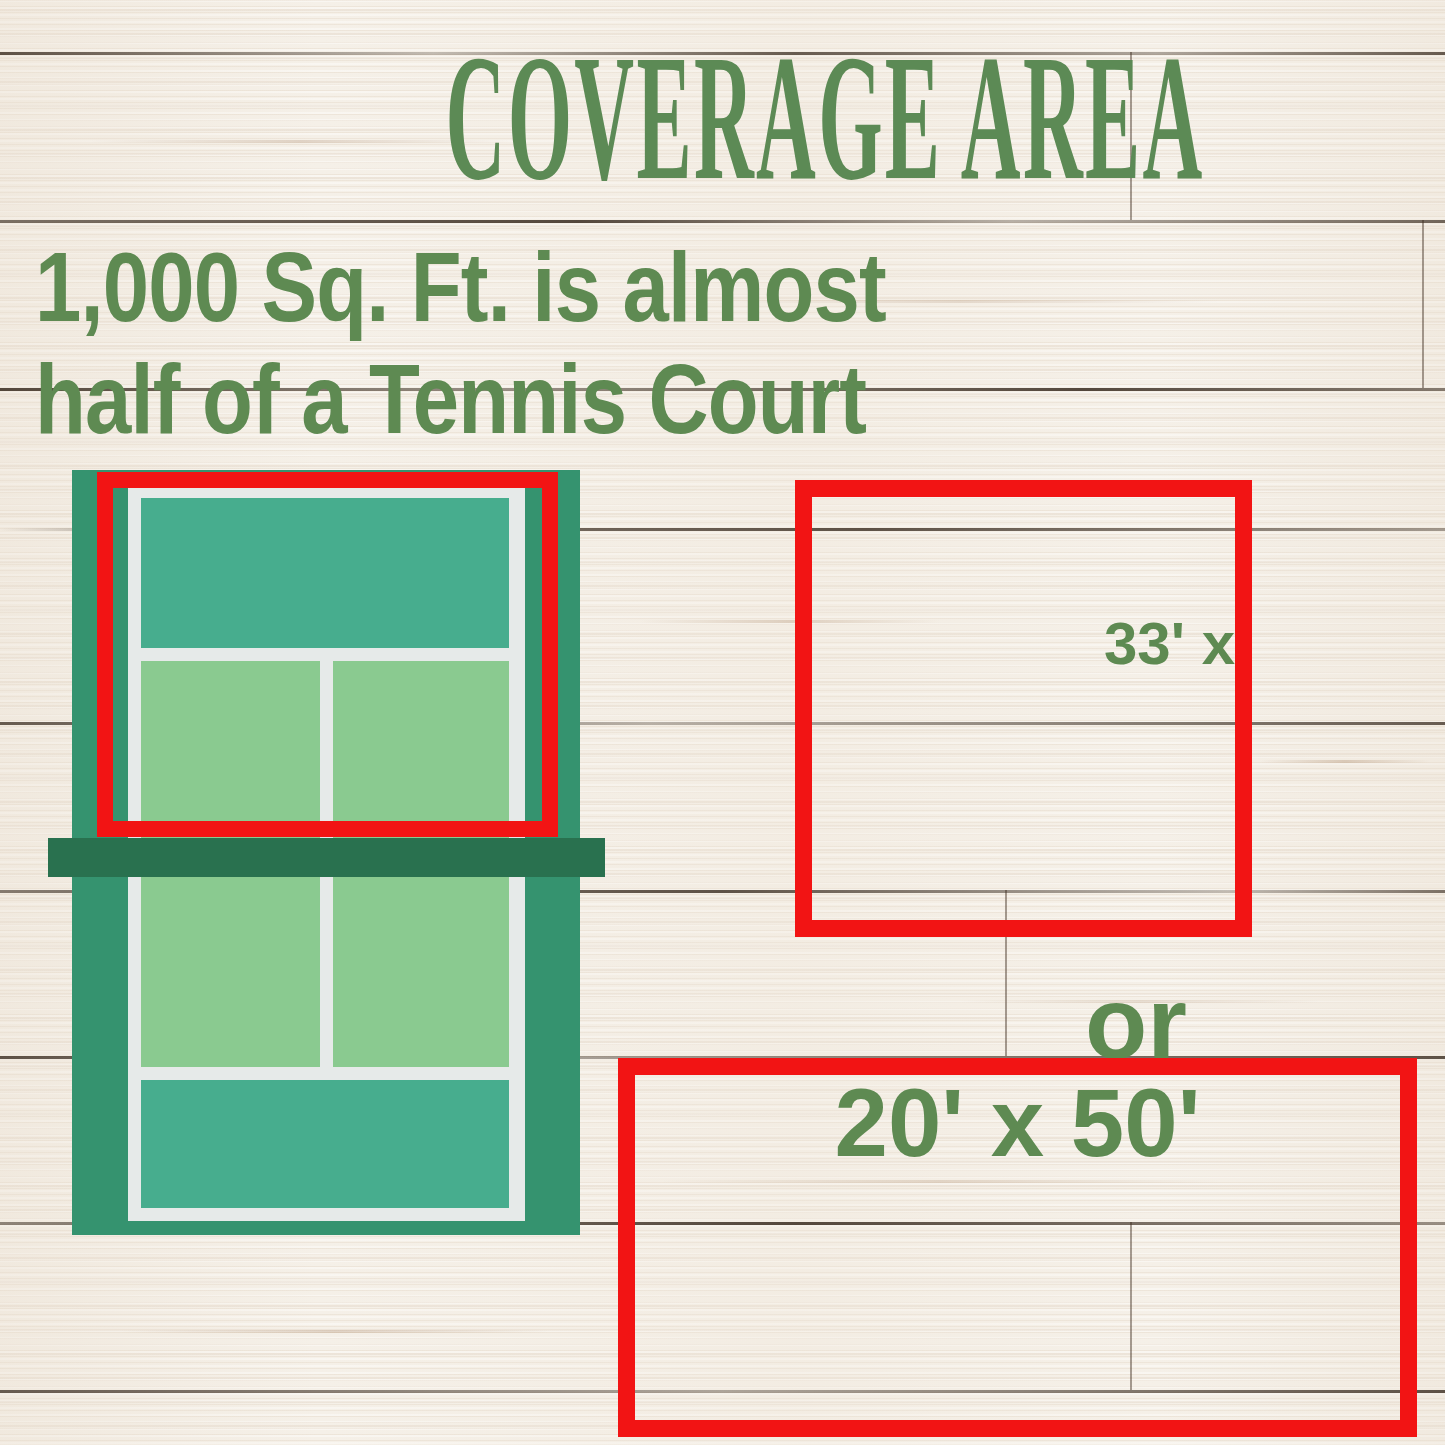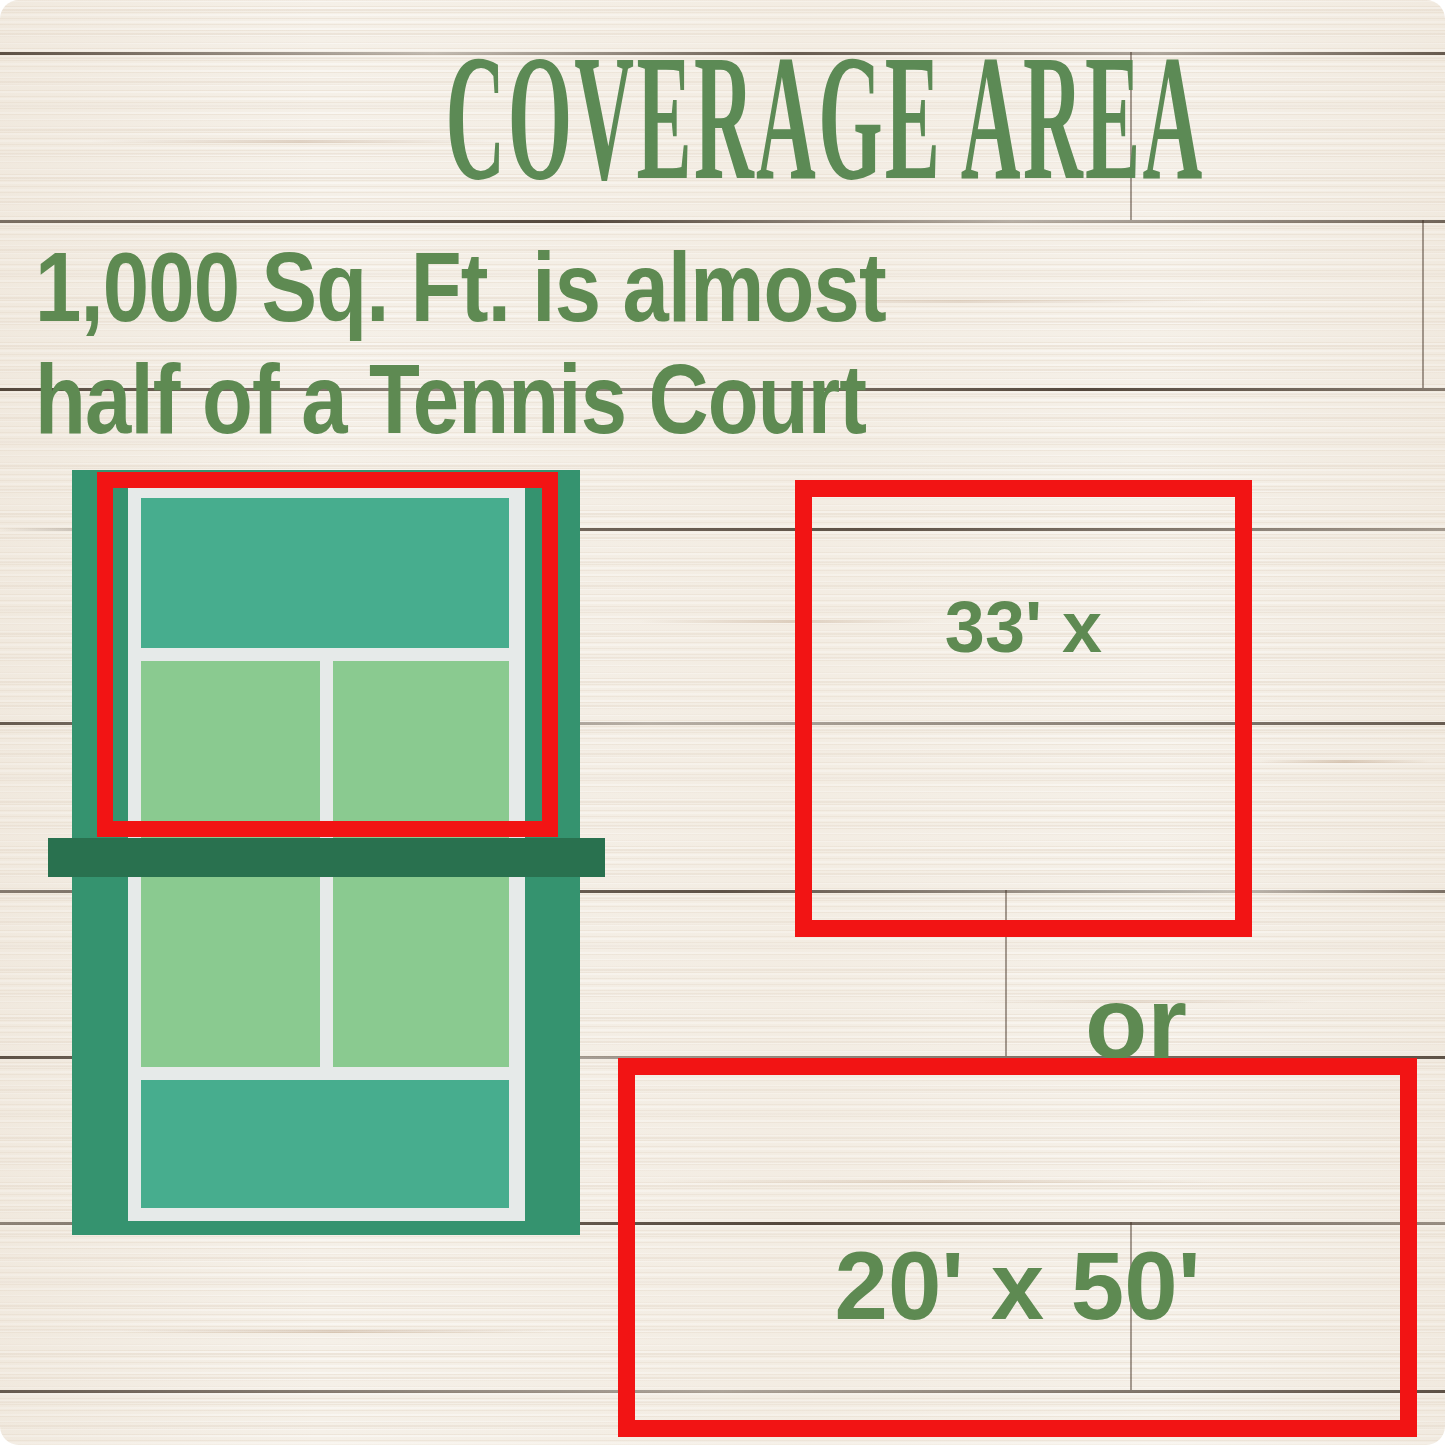--- a/index.html
+++ b/index.html
@@ -6,21 +6,20 @@
   body{width:1445px;height:1445px;overflow:hidden;font-family:"Liberation Sans",sans-serif;}
 
   .canvas{
     position:relative;width:1445px;height:1445px;overflow:hidden;
     background-color:var(--wood-base,#f5f0e8);
     background-image:
       linear-gradient(90deg, rgba(232,220,204,0.35) 0%, rgba(255,255,255,0) 22%, rgba(238,228,214,0.30) 55%, rgba(255,255,255,0) 80%, rgba(231,219,203,0.30) 100%),
       repeating-linear-gradient(180deg, rgba(185,150,115,0.12) 0px, rgba(185,150,115,0.12) 1px, rgba(0,0,0,0) 1px, rgba(0,0,0,0) 6px),
       repeating-linear-gradient(180deg, rgba(0,0,0,0) 0px, rgba(0,0,0,0) 9px, rgba(163,124,88,0.10) 9px, rgba(163,124,88,0.10) 11px, rgba(0,0,0,0) 11px, rgba(0,0,0,0) 24px),
       repeating-linear-gradient(180deg, rgba(255,255,255,0.40) 0px, rgba(255,255,255,0.40) 2px, rgba(0,0,0,0) 2px, rgba(0,0,0,0) 7px);
-    border-radius: 19px;
   }
 
   
   .seam{position:absolute;left:0;width:1445px;height:3px;}
   .seam.s1{top:52px;  background:linear-gradient(90deg, rgba(44,30,18,.75) 0%, rgba(44,30,18,.25) 30%, rgba(44,30,18,.7) 55%, rgba(44,30,18,.35) 80%, rgba(44,30,18,.7) 100%);}
   .seam.s2{top:220px; background:linear-gradient(90deg, rgba(44,30,18,.6) 0%, rgba(44,30,18,.8) 40%, rgba(44,30,18,.3) 70%, rgba(44,30,18,.65) 100%);}
   .seam.s3{top:388px; background:linear-gradient(90deg, rgba(44,30,18,.8) 0%, rgba(44,30,18,.45) 35%, rgba(44,30,18,.8) 75%, rgba(44,30,18,.55) 100%);}
   .seam.s4{top:528px; background:linear-gradient(90deg, rgba(44,30,18,.0) 0%, rgba(44,30,18,.55) 15%, rgba(44,30,18,.75) 60%, rgba(44,30,18,.4) 100%);}
   .seam.s5{top:722px; background:linear-gradient(90deg, rgba(44,30,18,.7) 0%, rgba(44,30,18,.3) 45%, rgba(44,30,18,.7) 100%);}
   .seam.s6{top:890px; background:linear-gradient(90deg, rgba(44,30,18,.55) 0%, rgba(44,30,18,.75) 50%, rgba(44,30,18,.25) 85%, rgba(44,30,18,.6) 100%);}
@@ -64,23 +63,23 @@
   .court .svc-br{left:261px;top:407px;width:176px;height:190px;}
   .court .teal-bot{left:69px;top:610px;width:368px;height:128px;}
   .court .net{position:absolute;left:-24px;top:368px;width:557px;height:39px;background:var(--court-net,#29714f);z-index:3;}
   .court .highlight{position:absolute;left:25px;top:2px;width:461px;height:365px;box-sizing:border-box;
     border:16px solid var(--red,#f21414);z-index:4;}
 
   
   .redbox{position:absolute;box-sizing:border-box;border:17px solid var(--red,#f21414);
     display:flex;flex-direction:column;align-items:center;
     color:var(--text-green,#5e8a52);font-weight:700;}
-  .box33{left:795px;top:480px;width:457px;height:457px;padding-top:84px;
-    font-size:72px;line-height:1.3;letter-spacing:0px;}
-  .box20{left:618px;top:1058px;width:799px;height:379px;padding-top:163px;
+  .box33{left:795px;top:480px;width:457px;height:457px;padding-top:108px;
+    font-size:60px;line-height:1.3;letter-spacing:0px;align-items:flex-end;}
+  .box20{left:618px;top:1058px;width:799px;height:379px;
     font-size:96px;line-height:1;}
   .or-label{position:absolute;left:887px;top:972px;width:300px;text-align:right;
     color:var(--text-green,#5e8a52);font-weight:700;font-size:102px;line-height:1;text-decoration:underline;}
 </style>
 </head>
 <body>
 
 <div class="canvas">
 
   <div class="seam s1"></div>

